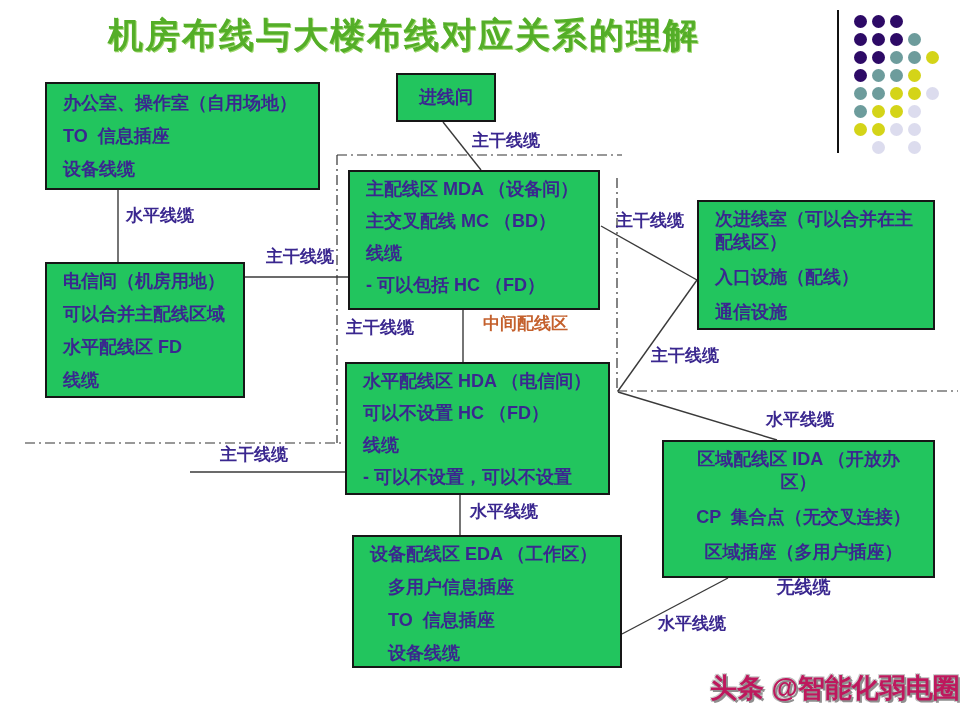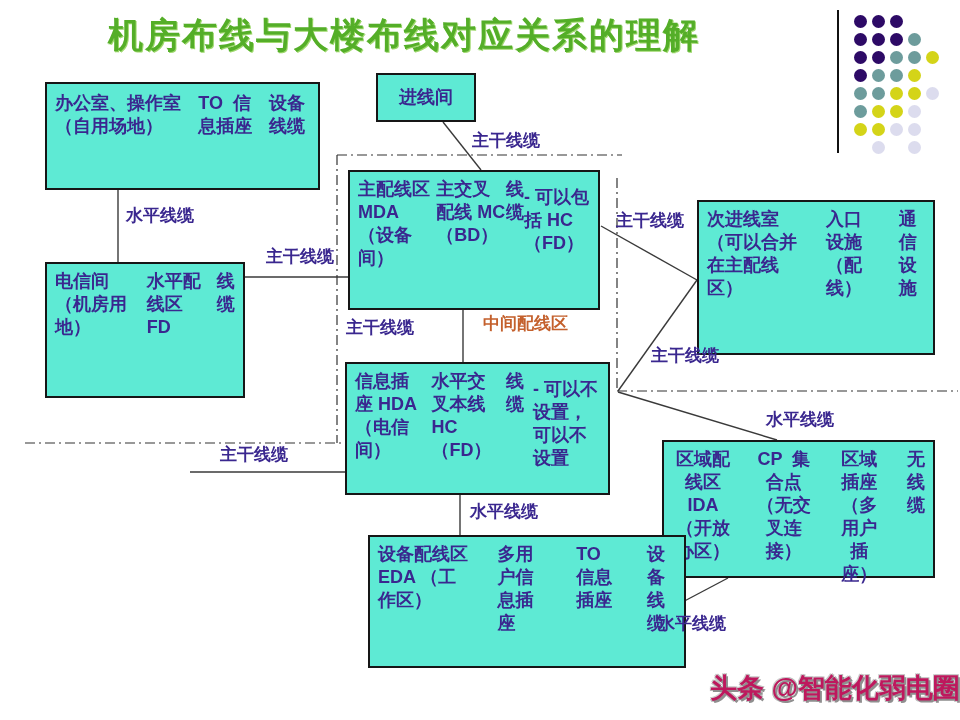--- a/index.html
+++ b/index.html
@@ -2,34 +2,34 @@
 <html><head>
 <meta charset="utf-8">
 <style>
   html,body{margin:0;padding:0;background:#e8e8e8;}
   #slide{position:relative;width:960px;height:720px;background:#ffffff;overflow:hidden;
          font-family:"Liberation Sans","DejaVu Sans",sans-serif;}
   #lines{position:absolute;left:0;top:0;z-index:1;}
   .title{position:absolute;left:80px;top:12px;width:620px;text-align:right;z-index:3;
          font-size:35px;font-weight:bold;color:#54ae28;letter-spacing:2px;
          text-shadow:1px 1px 0 #9ed86d;}
-  .box{position:absolute;z-index:2;background:#5eead4;border:2px solid #161616;
+  .box{position:absolute;z-index:2;background:#22c55e;border:2px solid #161616;
        color:#3a278f;font-weight:bold;font-size:18px;line-height:1.28;
-       display:flex;flex-direction:row;padding:6px 8px;box-sizing:border-box;}
+       display:flex;flex-direction:column;padding:6px 16px;box-sizing:border-box;}
   .bl{white-space:pre-wrap;}
   .box-office{left:45px;top:82px;width:275px;height:108px;gap:10px;padding-top:8px;}
-  .box-entrance{left:376px;top:73px;width:100px;height:49px;align-items:center;justify-content:center;}
-  .box-mda{left:348px;top:170px;width:252px;height:140px;}
+  .box-entrance{left:396px;top:73px;width:100px;height:49px;align-items:center;justify-content:center;}
+  .box-mda{left:348px;top:170px;width:252px;height:140px;gap:9px;}
   .box-telecom{left:45px;top:262px;width:200px;height:136px;gap:10px;}
-  .box-secondary{left:697px;top:200px;width:238px;height:155px;gap:20px;justify-content:center;}
+  .box-secondary{left:697px;top:200px;width:238px;height:130px;gap:12px;}
   .box-hda{left:345px;top:362px;width:265px;height:133px;gap:9px;}
   .box-had{left:72px;top:450px;width:118px;height:75px;gap:12px;align-items:center;justify-content:center;text-align:center;}
   .box-ida{left:662px;top:440px;width:273px;height:138px;gap:12px;text-align:center;}
-  .box-eda{left:368px;top:535px;width:318px;height:133px;gap:10px;}
-  .gap{margin-top:8px;}
+  .box-eda{left:352px;top:535px;width:270px;height:133px;gap:10px;}
+  .gap{}
   .ind18{padding-left:18px;}
   .ind10{padding-left:10px;}
   .lbl{position:absolute;z-index:3;color:#3a278f;font-weight:bold;font-size:17px;white-space:nowrap;}
   .lbl-orange{color:#c4602c;}
   .l1{left:126px;top:204px;}  .l2{left:472px;top:129px;}
   .l3{left:266px;top:245px;}  .l4{left:346px;top:316px;}
   .l5{left:483px;top:312px;}  .l6{left:616px;top:209px;}
   .l7{left:651px;top:344px;}  .l8{left:766px;top:408px;}
   .l9{left:220px;top:443px;}  .l10{left:470px;top:500px;}
   .l11{left:658px;top:612px;}
@@ -115,33 +115,34 @@
 
   <div class="box box-mda">
     <div class="bl">主配线区 MDA （设备间）</div>
     <div class="bl">主交叉配线 MC （BD）</div>
     <div class="bl">线缆</div>
     <div class="bl gap">- 可以包括 HC （FD）</div>
   </div>
 
   <div class="box box-telecom">
     <div class="bl">电信间（机房用地）</div>
+    <div class="bl">可以合并主配线区域</div>
     <div class="bl">水平配线区 FD</div>
     <div class="bl">线缆</div>
   </div>
 
   <div class="box box-secondary">
     <div class="bl">次进线室（可以合并在主配线区）</div>
     <div class="bl">入口设施（配线）</div>
     <div class="bl">通信设施</div>
   </div>
 
   <div class="box box-hda">
-    <div class="bl">信息插座 HDA （电信间）</div>
-    <div class="bl">水平交叉本线 HC （FD）</div>
+    <div class="bl">水平配线区 HDA （电信间）</div>
+    <div class="bl">可以不设置 HC （FD）</div>
     <div class="bl">线缆</div>
     <div class="bl gap">- 可以不设置，可以不设置</div>
   </div>
 
 
   <div class="box box-ida">
     <div class="bl">区域配线区 IDA （开放办区）</div>
     <div class="bl ind10">CP  集合点（无交叉连接）</div>
     <div class="bl ind10">区域插座（多用户插座）</div>
     <div class="bl ind10">无线缆</div>

